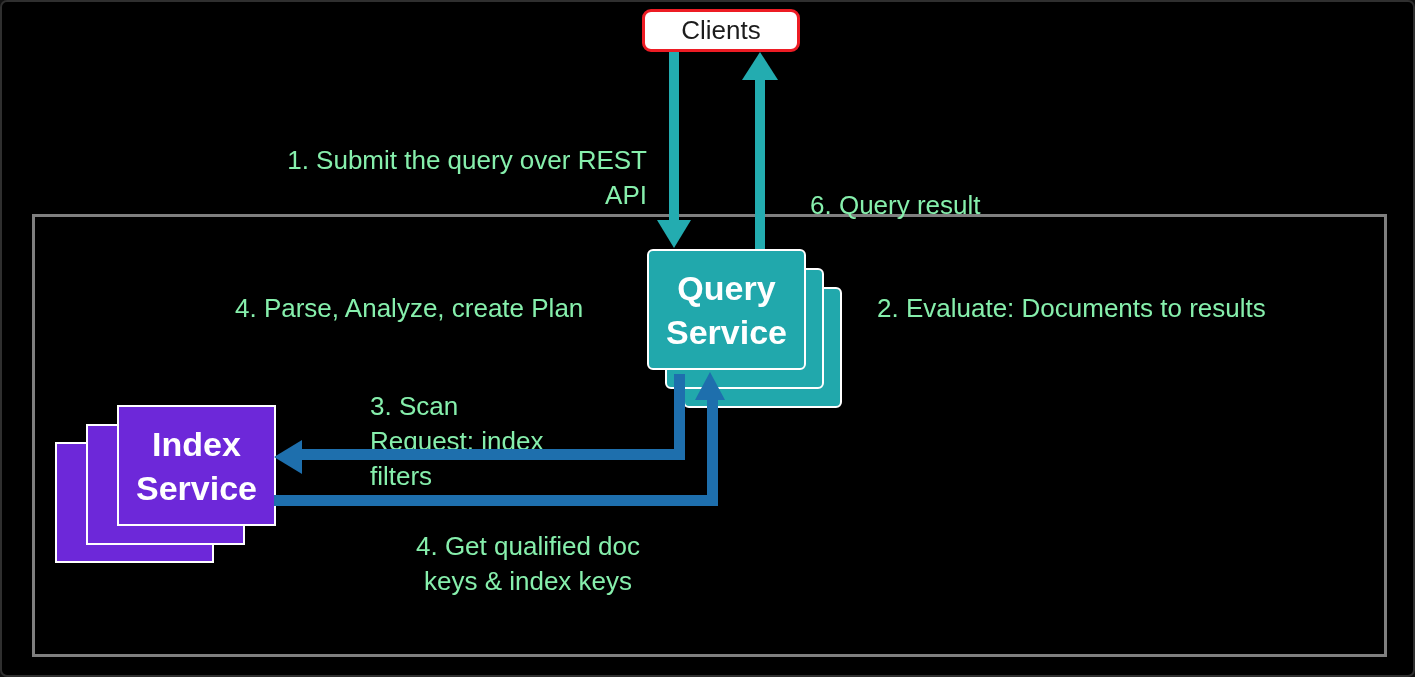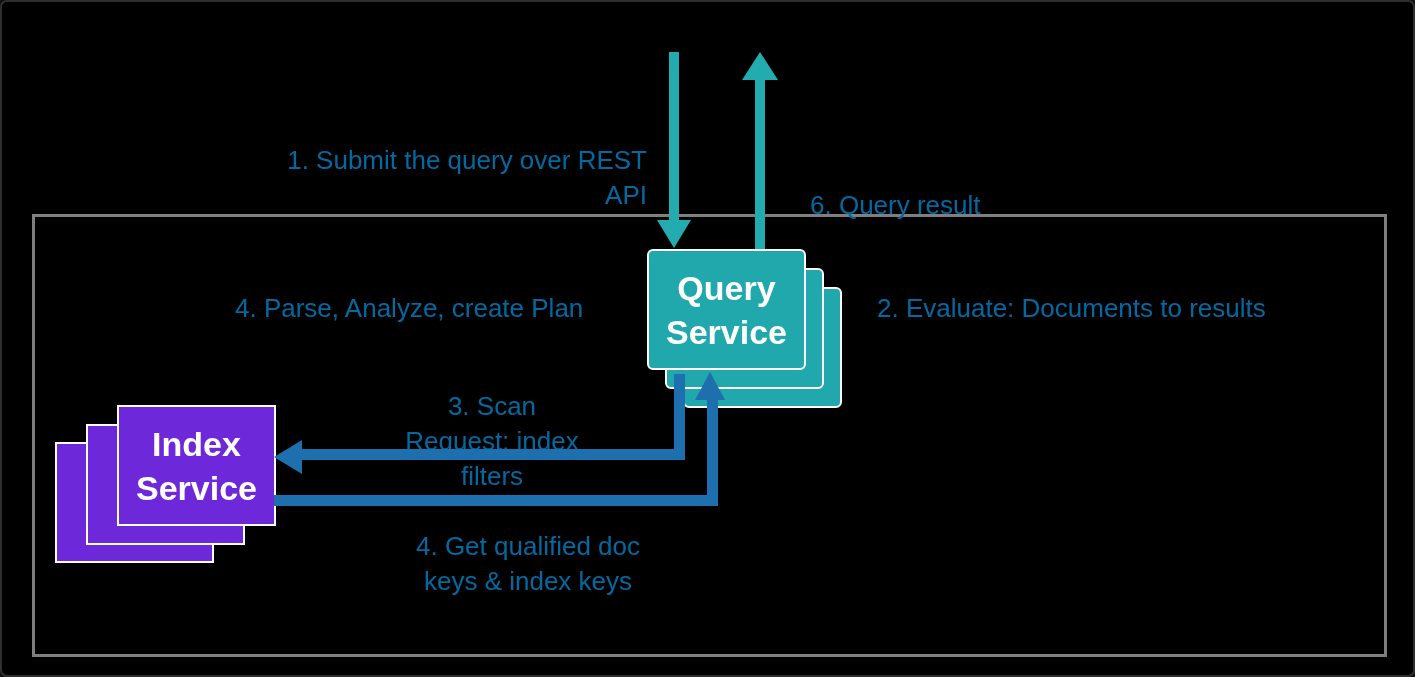--- a/index.html
+++ b/index.html
@@ -68,48 +68,51 @@
   #arrow3-vline { left:672px; top:372px; width:11px;  height:86px; }
   #arrow3-hline { left:296px; top:447px; width:387px; height:11px; }
   #arrow3-head  { left:272px; top:438px; }
   #arrow4-hline { left:272px; top:493px; width:444px; height:11px; }
   #arrow4-vline { left:705px; top:398px; width:11px;  height:106px; }
   #arrow4-head  { left:693px; top:370px; }
 
   
   .step {
     position:absolute;
-    color:#0369a1;
+    color:#86efac;
     font-size:26px;
     line-height:35px;
     white-space:pre-line;
     z-index:1;
   }
   #step1 { left:225px; top:141px; width:420px; text-align:right; }
   #step2 { left:233px; top:289px; }
-  #step3 { left:380px; top:387px; width:220px; text-align:center; }
+  #step3 { left:368px; top:387px; width:220px; }
   #step4 { left:378px; top:527px; width:296px; text-align:center; }
   #step5 { left:875px; top:289px; }
   #step6 { left:808px; top:150px;margin-top:36px; }
 
   
   #q-back  { left:681px; top:285px; }
   #q-mid   { left:663px; top:266px; }
   #q-front { left:645px; top:247px; }
   #i-back  { left:53px;  top:440px; }
   #i-mid   { left:84px;  top:422px; }
   #i-front { left:115px; top:403px; }
 </style>
 </head>
 <body>
 
 <div class="screen">
 
   <div class="boundary"></div>
 
+  <div class="clients">
+    <span>Clients</span>
+  </div>
 
   <div class="node teal" id="q-back"></div>
   <div class="node teal" id="q-mid"></div>
   <div class="node teal" id="q-front">
     <span class="node-label">Query
 Service</span>
   </div>
 
   <div class="node blue" id="i-back"></div>
   <div class="node blue" id="i-mid"></div>

